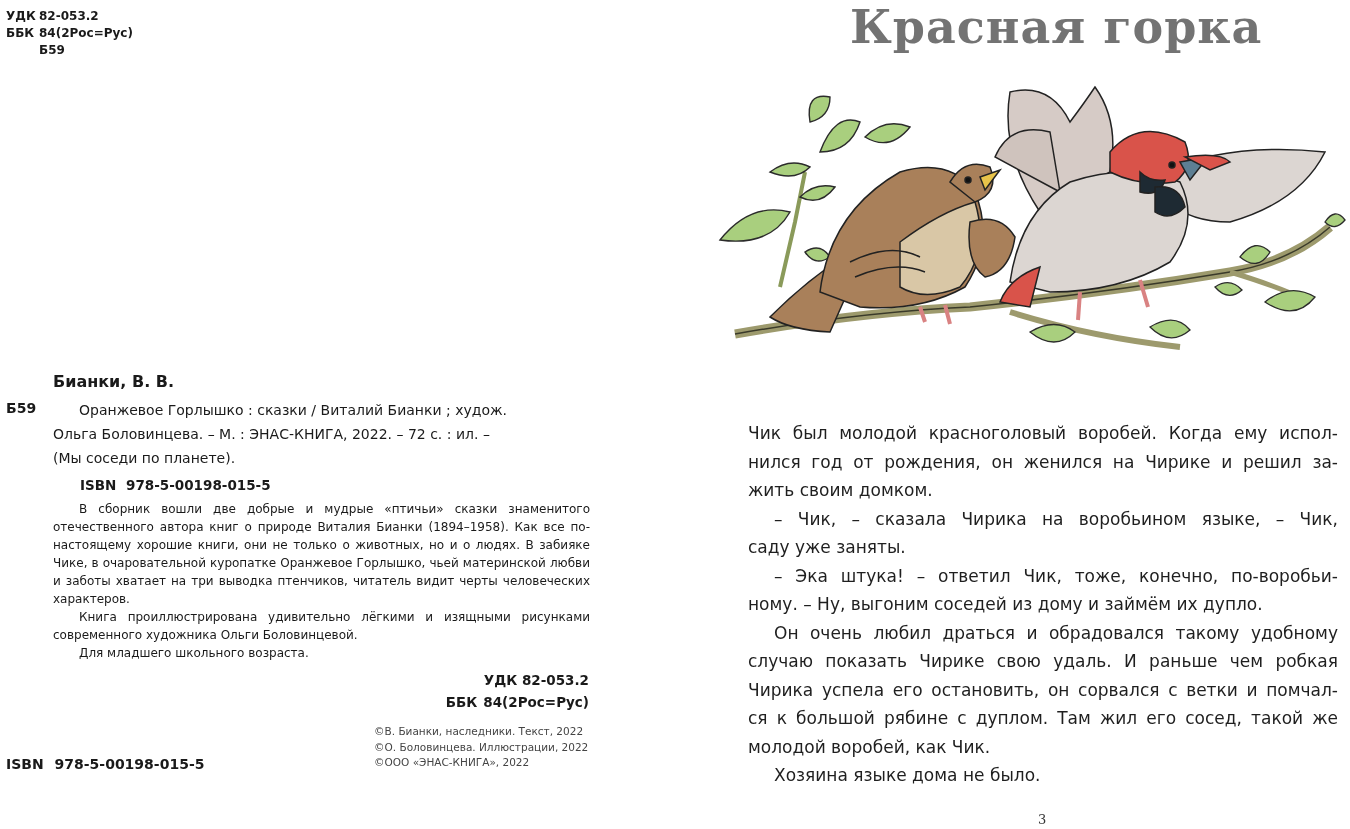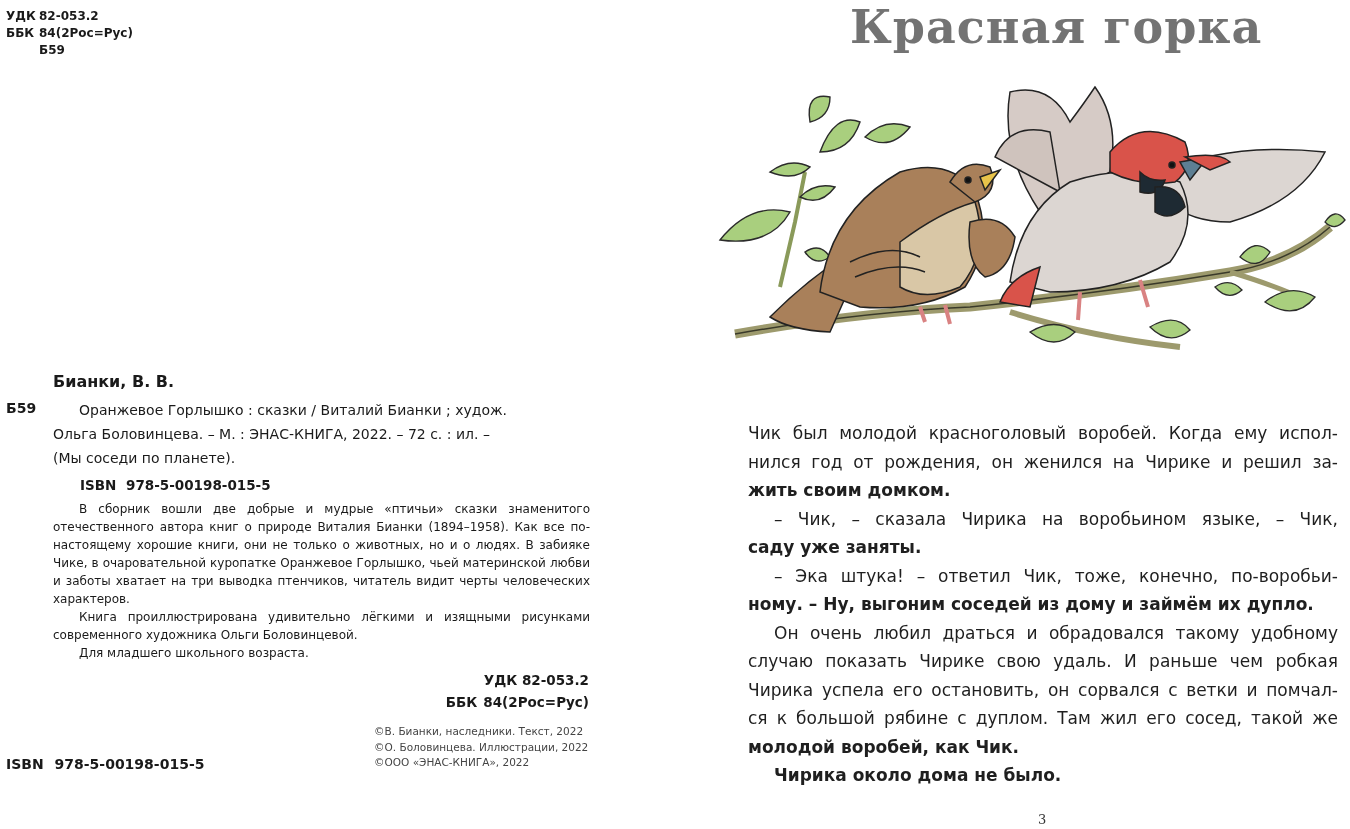--- a/index.html
+++ b/index.html
@@ -34,21 +34,21 @@
     .bottom-isbn { position: absolute; left: 6px; top: 756px; font-weight: bold; font-size: 14px; word-spacing: 6px; }
 
     
     .chapter-title { position: absolute; left: 175px; top: 0px; font-family: "DejaVu Serif", serif; font-weight: bold; font-size: 46px; letter-spacing: 1px; color: #737373; }
 
     .illustration { position: absolute; left: 35px; top: 62px; width: 640px; height: 320px; }
 
     .story { position: absolute; left: 73px; top: 391px; width: 590px; font-size: 17px; line-height: 28.5px; color: #1f1f1f; margin-top: 28px; }
     .story p { text-align: justify; }
     .story .line { display: block; text-align: justify; text-align-last: justify; }
-    .story .line.last { text-align-last: left; font-weight: bold; }
+    .story .line.last { text-align-last: left; }
 
     .page-number { position: absolute; left: 363px; top: 812px; font-family: "DejaVu Serif", serif; font-size: 13px; color: #333; }
   </style>
 </head>
 <body>
 
 <div class="page page-left">
 
   <div class="top-codes">
     <div class="row">
@@ -174,18 +174,18 @@
       <span class="line last">ному. – Ну, выгоним соседей из дому и займём их дупло.</span>
     </p>
     <p>
       <span class="line" style="text-indent:26px">Он очень любил драться и обрадовался такому удобному</span>
       <span class="line">случаю показать Чирике свою удаль. И раньше чем робкая</span>
       <span class="line">Чирика успела его остановить, он сорвался с ветки и помчал-</span>
       <span class="line">ся к большой рябине с дуплом. Там жил его сосед, такой же</span>
       <span class="line last">молодой воробей, как Чик.</span>
     </p>
     <p>
-      <span class="line last" style="text-indent:26px">Чирика около дома не было.</span>
+      <span class="line last" style="text-indent:26px">Хозяина языке дома не было.</span>
     </p>
   </div>
 
   <div class="page-number">3</div>
 </div>
 
 </body></html>

